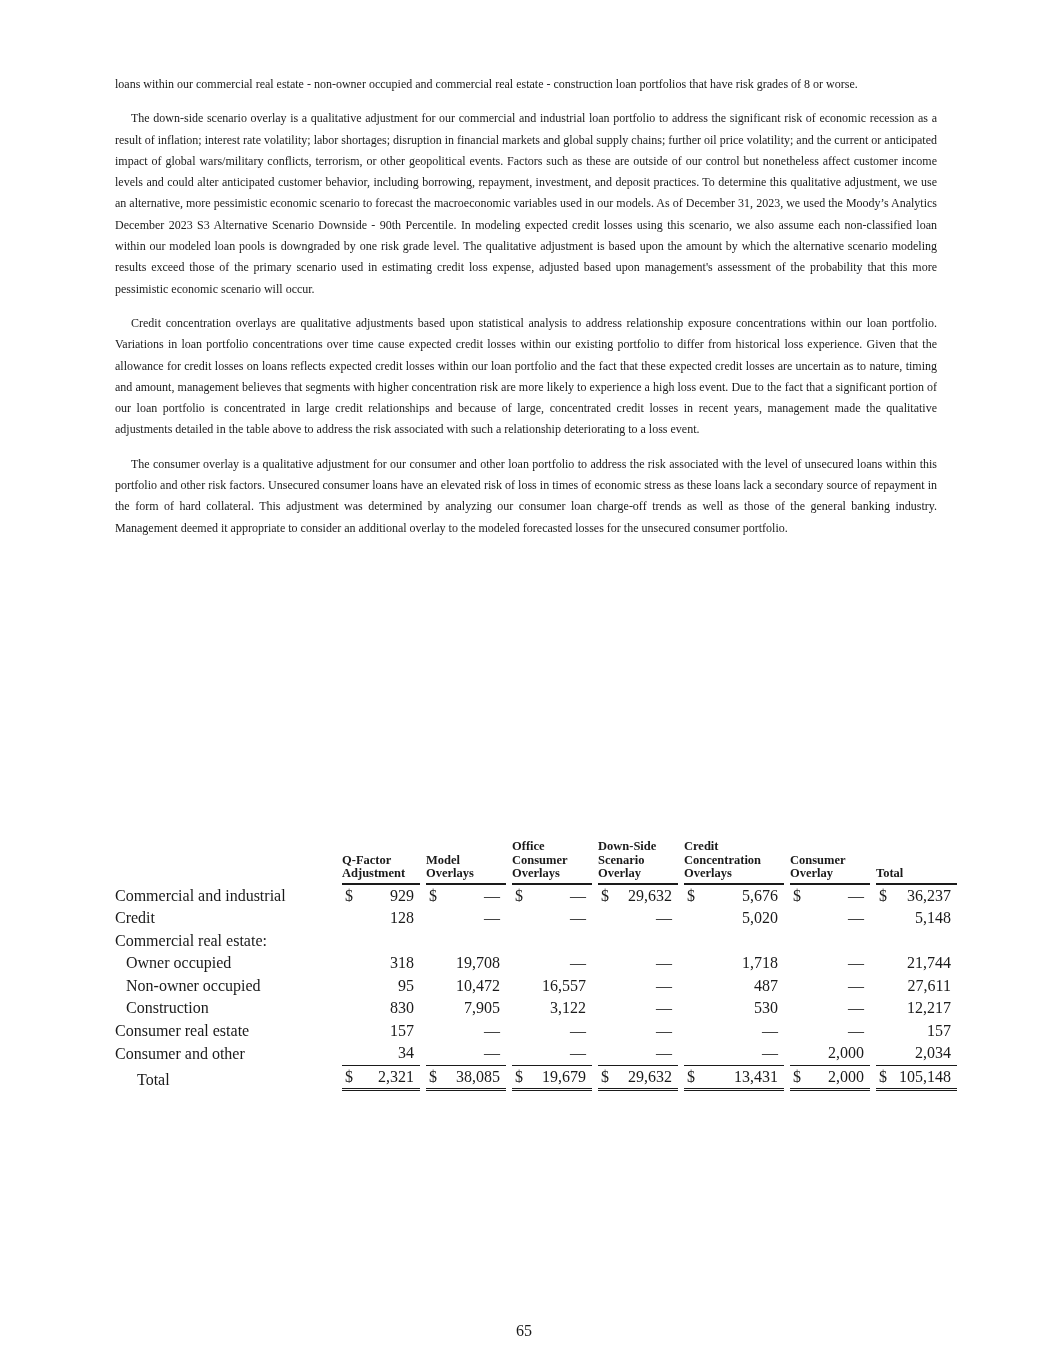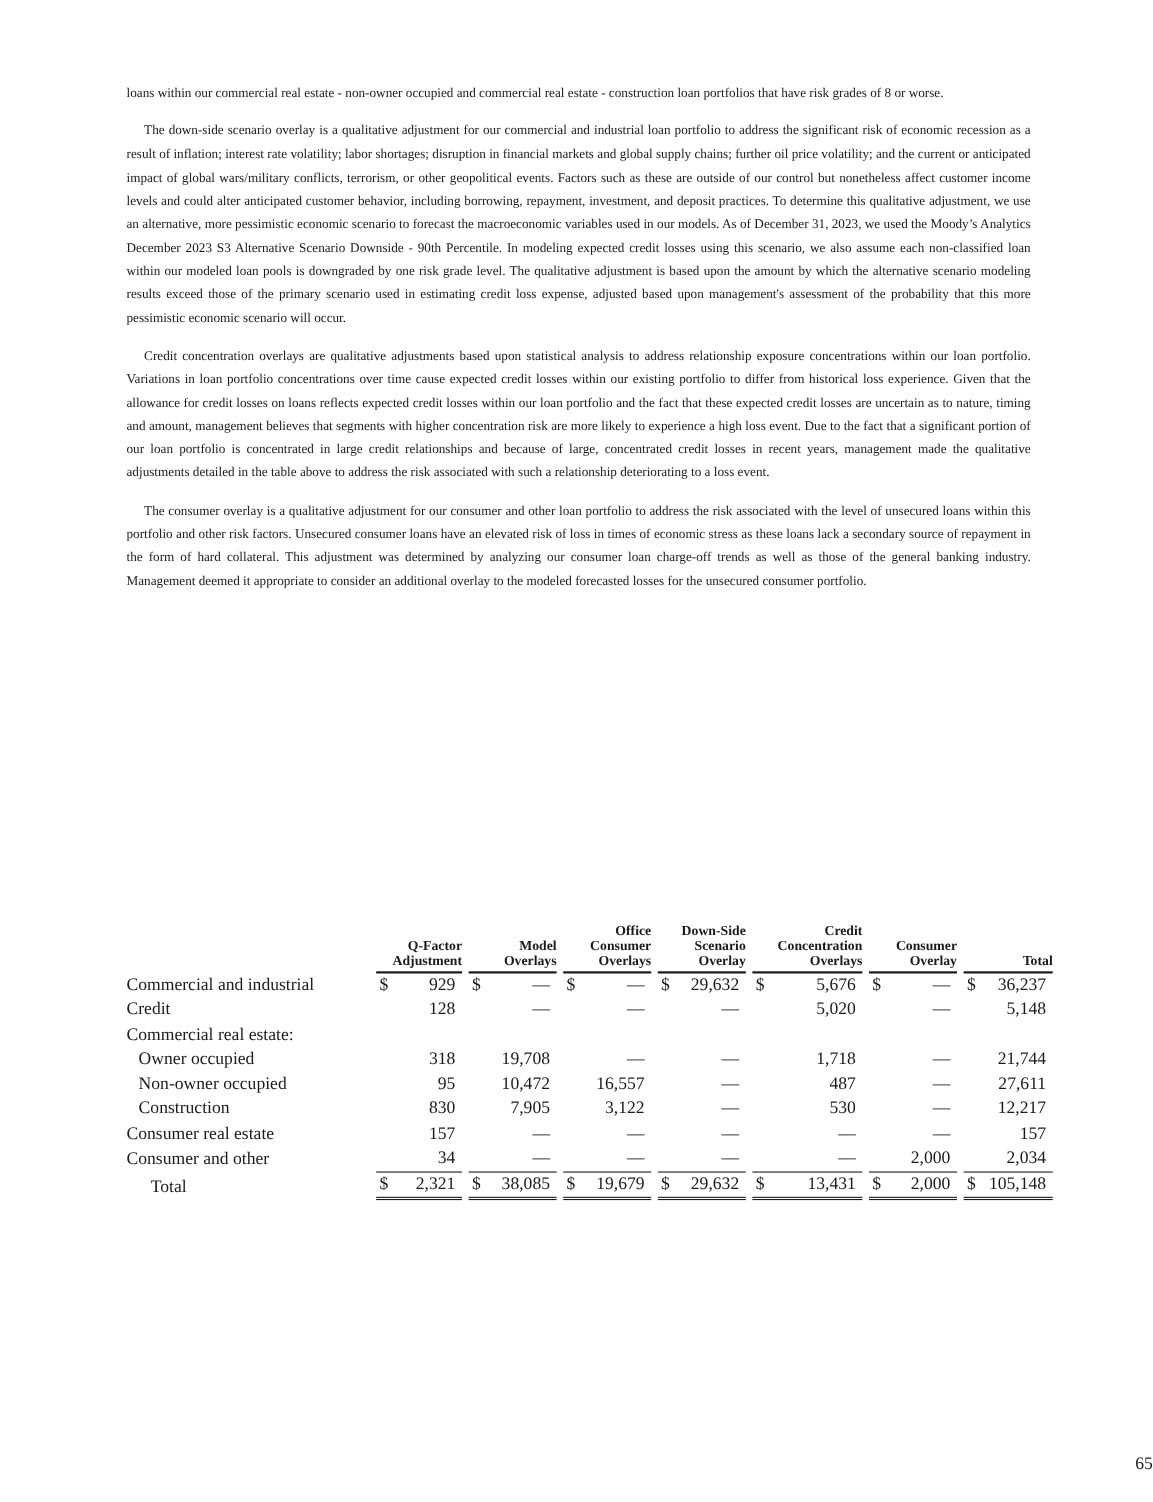--- a/index.html
+++ b/index.html
@@ -14,37 +14,37 @@
     text-align: justify; text-indent: 16px;
   }
   p.para.first { text-indent: 0; }
   table.adj {
     position: absolute; left: 115px; top: 840px;
     border-collapse: separate; border-spacing: 0;
     font-size: 16px; line-height: 22.5px;
   }
   table.adj th {
     font-weight: bold; font-size: 12.5px; line-height: 13.5px;
-    text-align: right; vertical-align: bottom; padding: 0 0 2px 0;
+    text-align: left; vertical-align: bottom; padding: 0 0 2px 0;
     border-bottom: 2px solid #1a1a1a;
   }
   table.adj th.blank { border-bottom: none; }
   table.adj td { padding: 0; white-space: nowrap; vertical-align: bottom; }
   td.label { width: 205px; }
   td.label.indent { padding-left: 11px; }
   td.label.indent2 { padding-left: 22px; }
   .gap { width: 6px; }
   .cell { display: flex; justify-content: space-between; padding: 0 6px 0 3px; }
   .cell .dollar { }
   .cell .num { text-align: right; flex: 1; }
   tr.pre-total td.c { border-bottom: 1px solid #1a1a1a; }
   tr.total td.c { border-bottom: 3px double #1a1a1a; }
   .pagenum {
     position: absolute; left: 0; width: 1048px; top: 1322px;
-    text-align: right; font-size: 16px;
+    text-align: center; font-size: 16px;
   }
 </style>
 </head>
 <body>
 
 <div class="page">
   <p class="para first">loans within our commercial real estate - non-owner occupied and commercial real estate - construction loan portfolios that have risk grades of 8 or worse.</p>
   <p class="para">The down-side scenario overlay is a qualitative adjustment for our commercial and industrial loan portfolio to address the significant risk of economic recession as a result of inflation; interest rate volatility; labor shortages; disruption in financial markets and global supply chains; further oil price volatility; and the current or anticipated impact of global wars/military conflicts, terrorism, or other geopolitical events. Factors such as these are outside of our control but nonetheless affect customer income levels and could alter anticipated customer behavior, including borrowing, repayment, investment, and deposit practices. To determine this qualitative adjustment, we use an alternative, more pessimistic economic scenario to forecast the macroeconomic variables used in our models. As of December 31, 2023, we used the Moody’s Analytics December 2023 S3 Alternative Scenario Downside - 90th Percentile. In modeling expected credit losses using this scenario, we also assume each non-classified loan within our modeled loan pools is downgraded by one risk grade level. The qualitative adjustment is based upon the amount by which the alternative scenario modeling results exceed those of the primary scenario used in estimating credit loss expense, adjusted based upon management's assessment of the probability that this more pessimistic economic scenario will occur.</p>
   <p class="para">Credit concentration overlays are qualitative adjustments based upon statistical analysis to address relationship exposure concentrations within our loan portfolio. Variations in loan portfolio concentrations over time cause expected credit losses within our existing portfolio to differ from historical loss experience. Given that the allowance for credit losses on loans reflects expected credit losses within our loan portfolio and the fact that these expected credit losses are uncertain as to nature, timing and amount, management believes that segments with higher concentration risk are more likely to experience a high loss event. Due to the fact that a significant portion of our loan portfolio is concentrated in large credit relationships and because of large, concentrated credit losses in recent years, management made the qualitative adjustments detailed in the table above to address the risk associated with such a relationship deteriorating to a loss event.</p>
   <p class="para">The consumer overlay is a qualitative adjustment for our consumer and other loan portfolio to address the risk associated with the level of unsecured loans within this portfolio and other risk factors. Unsecured consumer loans have an elevated risk of loss in times of economic stress as these loans lack a secondary source of repayment in the form of hard collateral. This adjustment was determined by analyzing our consumer loan charge-off trends as well as those of the general banking industry. Management deemed it appropriate to consider an additional overlay to the modeled forecasted losses for the unsecured consumer portfolio.</p>

